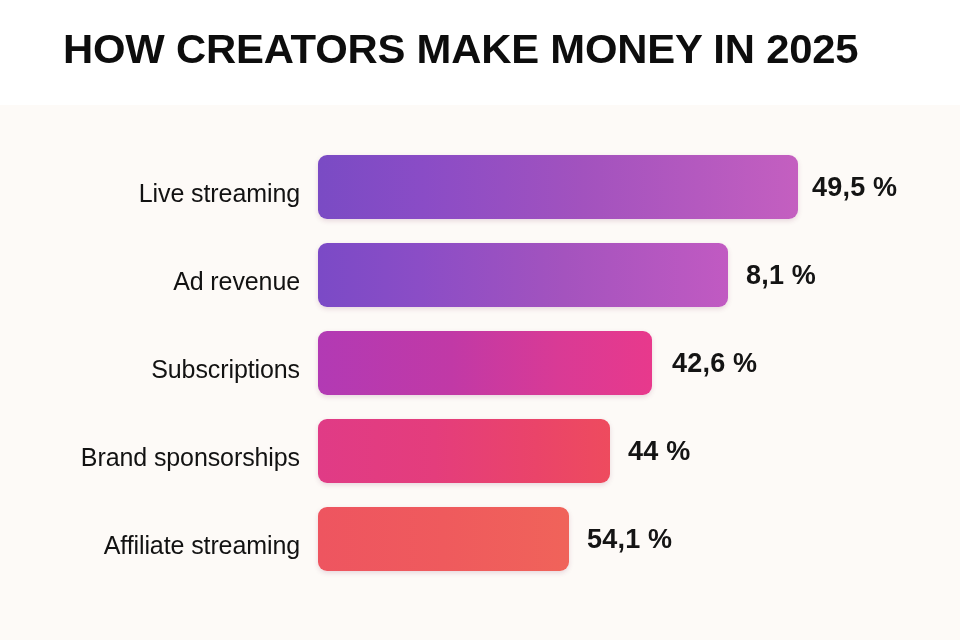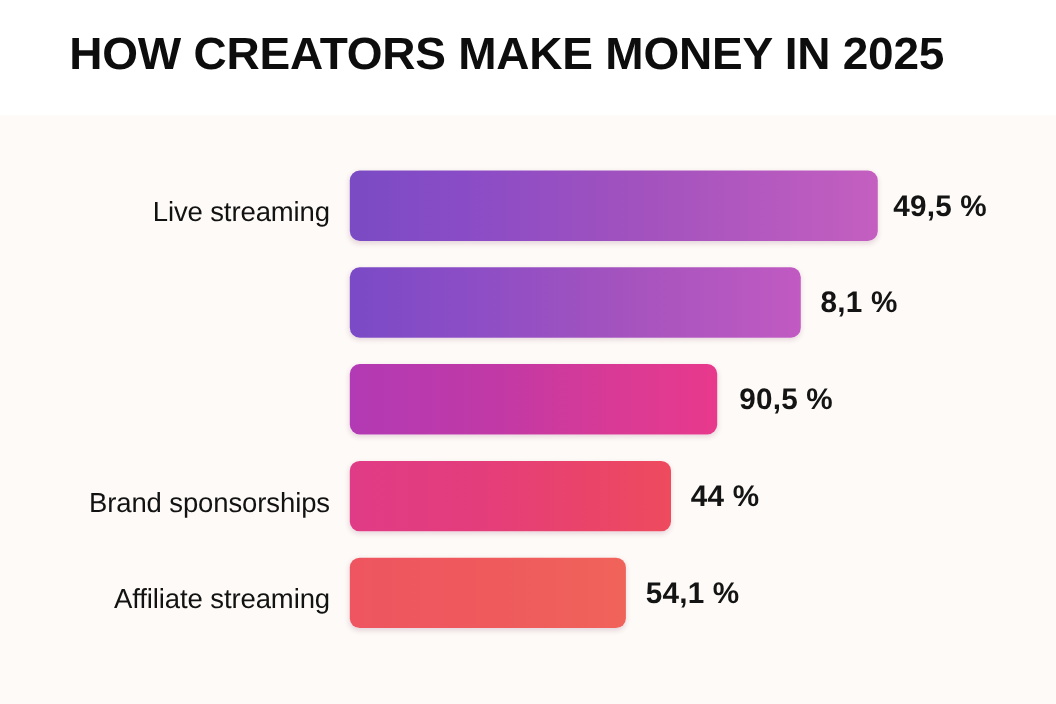--- a/index.html
+++ b/index.html
@@ -128,31 +128,33 @@
 
       <div class="bar-row" style="top:50px;">
         <div class="row-label">Live streaming</div>
         <div class="bar-track" style="width:480px;">
           <div class="bar" style="width:480px;background:linear-gradient(90deg,#7a4bc4 0%,#8a4cc6 22%,#a252be 55%,#c45fc0 100%);"></div>
         </div>
         <div class="bar-value" style="left:800px;">49,5 %</div>
       </div>
 
       <div class="bar-row" style="top:138px;">
+        <div class="row-label">Ad revenue</div>
         <div class="bar-track" style="width:410px;">
           <div class="bar" style="width:410px;background:linear-gradient(90deg,#7b4ac6 0%,#8b4dc6 25%,#a453be 60%,#c15ac2 100%);"></div>
         </div>
         <div class="bar-value" style="left:734px;">8,1 %</div>
       </div>
 
       <div class="bar-row" style="top:226px;">
+        <div class="row-label">Subscriptions</div>
         <div class="bar-track" style="width:334px;">
           <div class="bar" style="width:334px;background:linear-gradient(90deg,#b23ab4 0%,#c139a6 40%,#d93a95 72%,#e8398c 100%);"></div>
         </div>
-        <div class="bar-value" style="left:660px;">90,5 %</div>
+        <div class="bar-value" style="left:660px;">42,6 %</div>
       </div>
 
       <div class="bar-row" style="top:314px;">
         <div class="row-label">Brand sponsorships</div>
         <div class="bar-track" style="width:292px;">
           <div class="bar" style="width:292px;background:linear-gradient(90deg,#e03b86 0%,#e43d7c 40%,#ea4469 75%,#ee4b5e 100%);"></div>
         </div>
         <div class="bar-value" style="left:616px;">44 %</div>
       </div>
 

